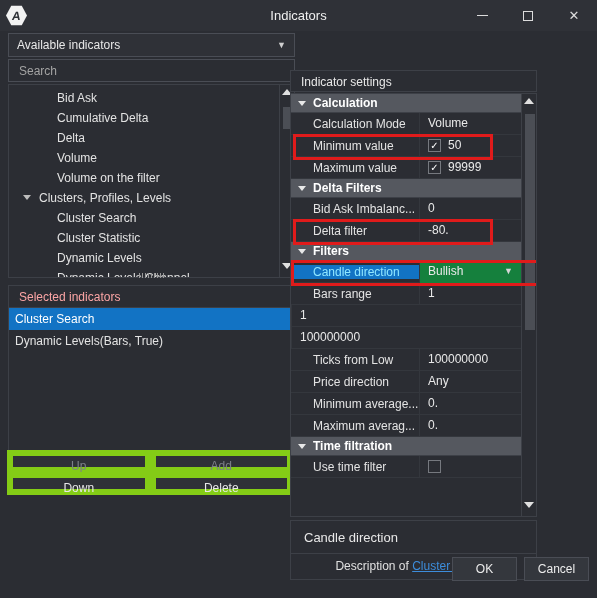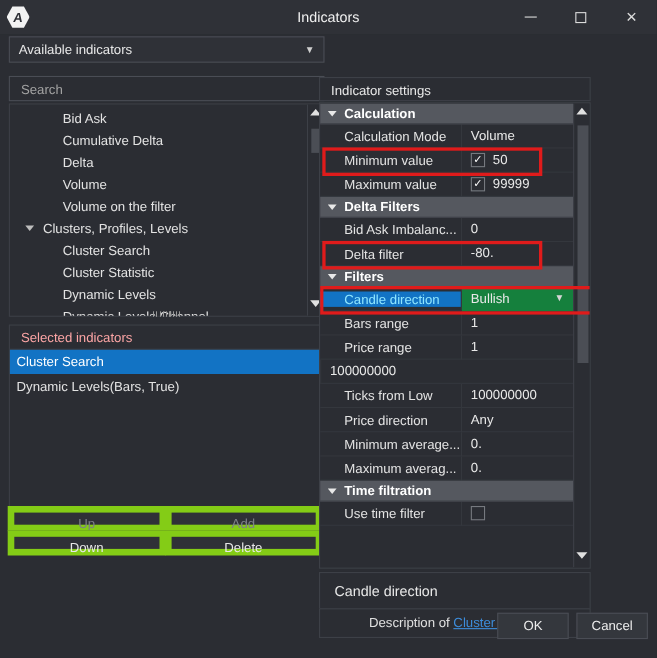--- a/index.html
+++ b/index.html
@@ -49,21 +49,21 @@
   #left-col { position: absolute; left: 8px; top: 33px; width: 287px; }
 
   .combo {
     height: 24px; border: 1px solid #4a4d55; background: #2f3137;
     display: flex; align-items: center; padding: 0 8px;
     font-size: 12px; color: #e8e8e8;
   }
   .combo .caret { margin-left: auto; font-size: 9px; color: #cfcfcf; }
 
   .searchbox {
-    height: 23px; margin-top: 12px; border: 1px solid #4a4d55;
+    height: 23px; margin-top: 2px; border: 1px solid #4a4d55;
     background: #2b2d33; display: flex; align-items: center; padding: 0 8px;
   }
   .searchbox input {
     background: transparent; border: none; outline: none;
     color: #cfcfcf; font-size: 12px; width: 100%;
     font-family: "Liberation Sans", sans-serif;
   }
   .searchbox input::placeholder { color: #a3a3a3; }
 
   #tree-wrap {
@@ -298,21 +298,20 @@
             <span class="dd-caret">▼</span>
           </div>
         </div>
         <div class="g-row">
           <div class="g-label">Bars range</div>
           <div class="g-val">
             <span>1</span>
           </div>
         </div>
         <div class="g-row">
-          <div class="g-label">Price range</div>
           <div class="g-val">
             <span>1</span>
           </div>
         </div>
         <div class="g-row">
           <div class="g-val">
             <span>100000000</span>
           </div>
         </div>
         <div class="g-row">

